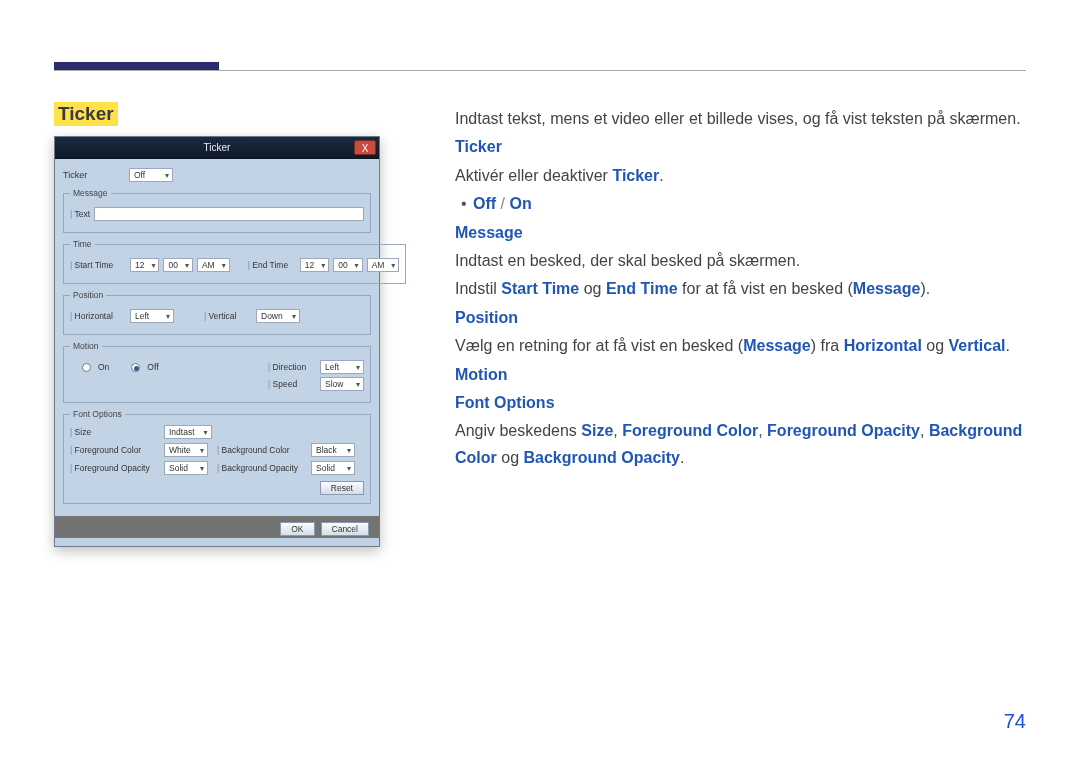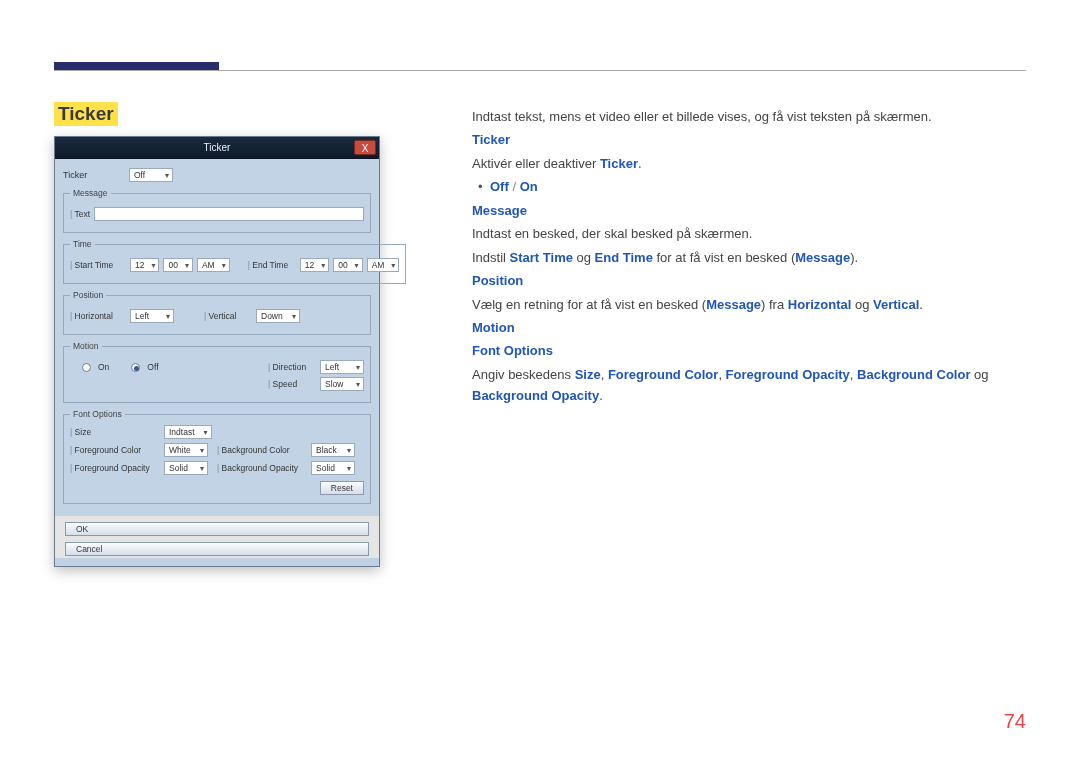--- a/index.html
+++ b/index.html
@@ -35,21 +35,21 @@
     font-weight: bold;
     color: #3a3a3a;
     background: #ffe24a;
     padding: 1px 4px;
   }
   .page-number {
     position: absolute;
     bottom: 30px;
     right: 54px;
     font-size: 20px;
-    color: #ef4444;
+    color: #1d4ed8;
   }
   
   .dlg {
     position: absolute;
     top: 136px;
     left: 54px;
     width: 326px;
     background: #bfd1e5;
     border: 1px solid #6b7b8c;
     box-shadow: 0 4px 12px rgba(0,0,0,.25);
@@ -143,35 +143,34 @@
     border: 1px solid #8a99ae;
     font-size: 8.5px;
     padding: 1px 10px;
     border-radius: 0;
   }
   .dlg-actions {
     display: flex;
     justify-content: flex-end;
     gap: 6px;
     padding: 6px 10px 2px;
-    background: #e5e5e5;
-    flex-direction: column;
+    background: #737373;
   }
   .fs-row { display: flex; align-items: center; }
   .fs-col { display: flex; flex-direction: column; gap: 4px; flex:1; }
   .fs-cell { display: flex; align-items: center; gap: 4px; }
   .fs-lbl { width: 90px; }
   .resetwrap { display:flex; justify-content:flex-end; margin-top:6px; }
   
   .content {
     position: absolute;
     top: 106px;
-    left: 472px;
+    left: 455px;
     right: 54px;
-    font-size: 13px;
+    font-size: 16px;
     line-height: 1.65;
     color: #444;
   }
   .content p { margin: 0 0 2px 0; }
   .h-link { color: #2056b5; font-weight: bold; }
   .bullet { padding-left: 18px; position: relative; }
   .bullet::before { content: "•"; position: absolute; left: 6px; color: #555; }
   .sep { color: #888; }
 </style>
 </head>

